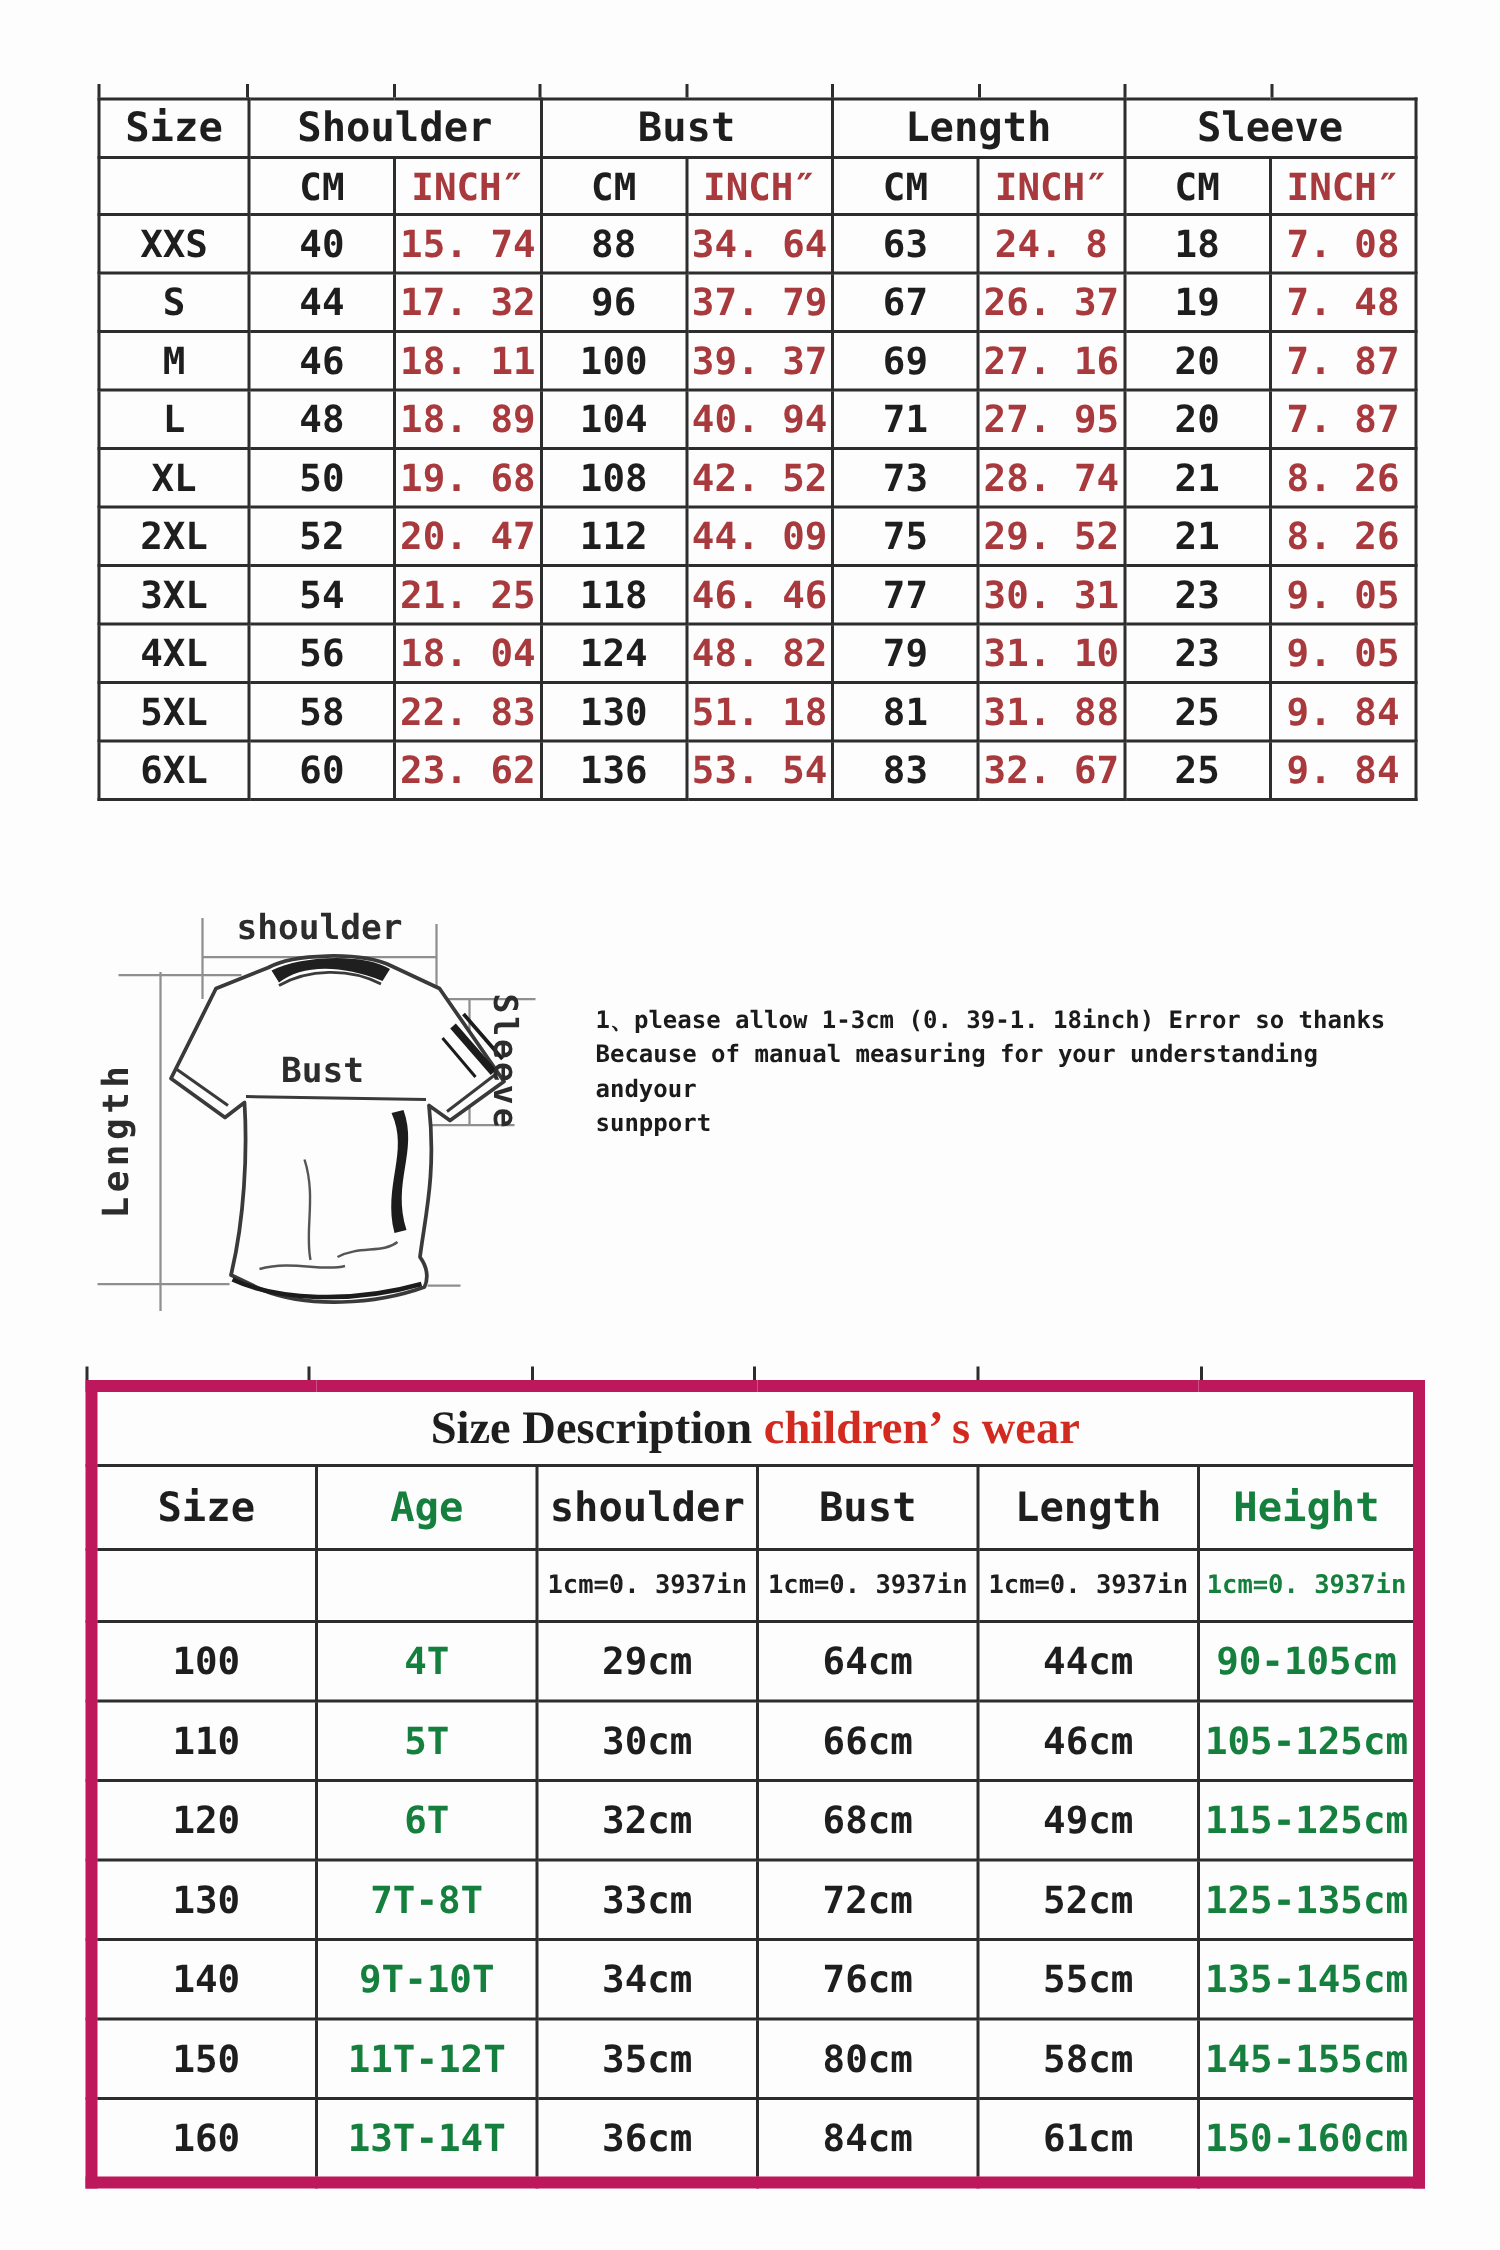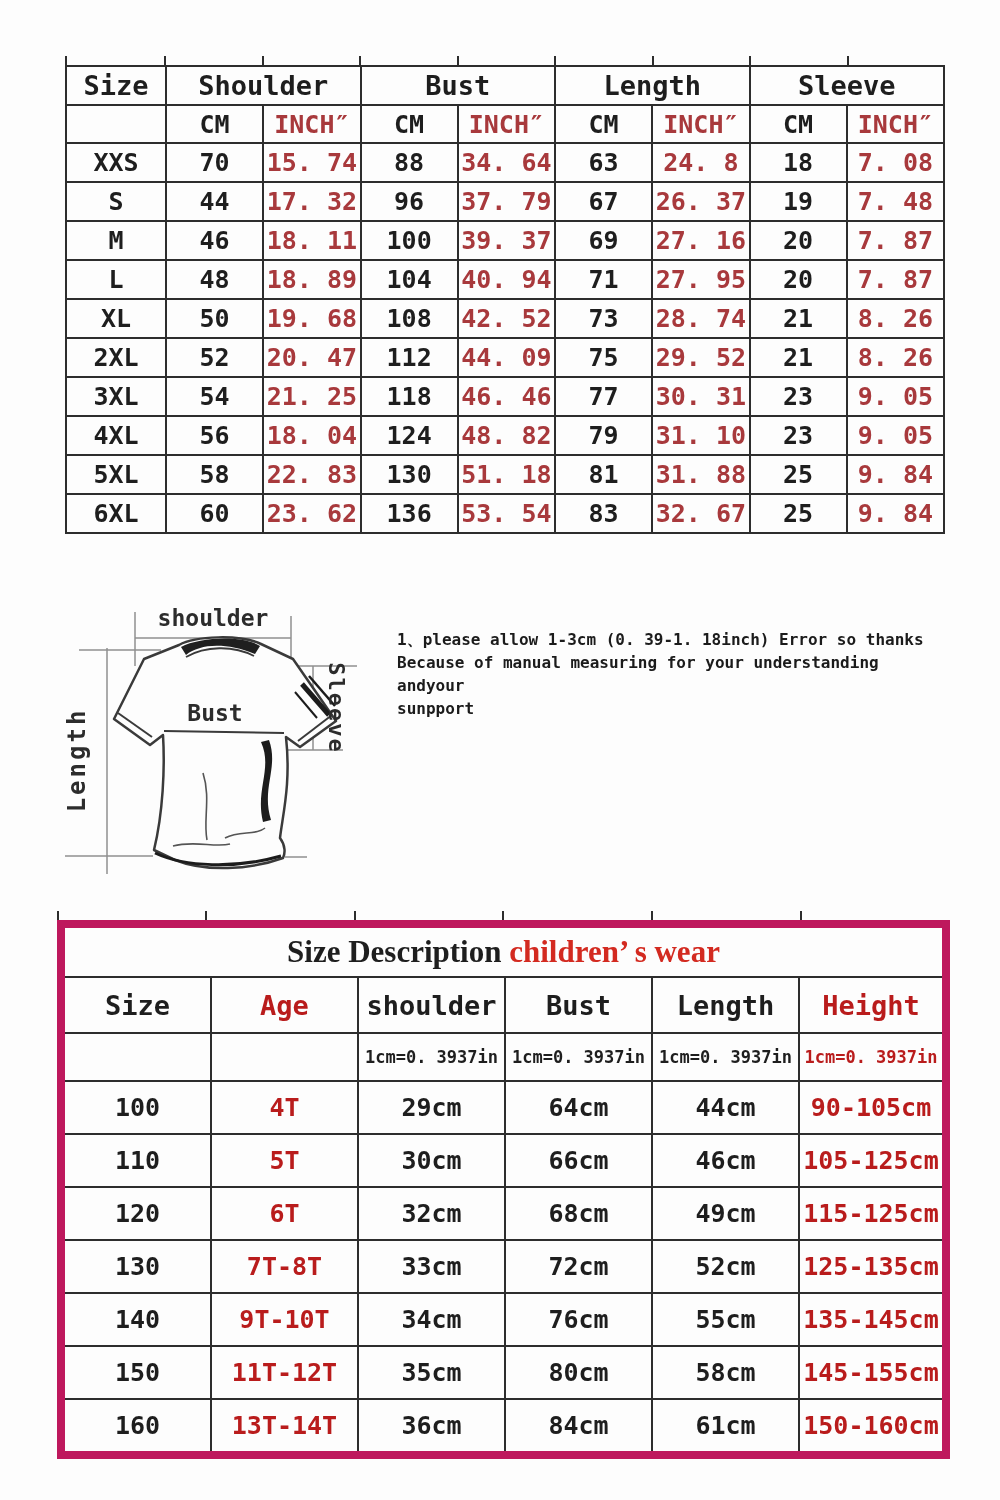--- a/index.html
+++ b/index.html
@@ -6,37 +6,37 @@
   body{
     width:1000px;height:1500px;position:relative;overflow:hidden;
     background:#fdfdfd;color:#1e1e1e;
     font-family:"DejaVu Sans Mono","Liberation Mono",monospace;
   }
   
   table{border-collapse:collapse;table-layout:fixed;}
   td{border:2px solid #2d2d2d;text-align:center;vertical-align:middle;
      padding:0;font-weight:bold;overflow:hidden;white-space:nowrap;}
   .red{color:#a8393c;text-align:center;}
-  .red2{color:#b91c1c;}
+  .red2{color:#15803d;}
 
   
   .adult-wrap{position:absolute;left:65px;top:65px;width:880px;}
   .adult-wrap table{width:880px;border:2px solid #2d2d2d;}
   .adult-wrap tr.gh td{height:37px;font-size:27px;}
   .adult-wrap tr.uh td{height:36px;font-size:25px;}
   .adult-wrap tr.dr td{height:37px;font-size:25px;}
 
   
   .tick{position:absolute;top:-9px;width:2px;height:9px;background:#2d2d2d;}
 
   
   .diagram{position:absolute;left:55px;top:588px;}
 
   
-  .notes{position:absolute;left:397px;top:628px;width:556px;}
+  .notes{position:absolute;left:397px;top:668px;width:556px;}
   .notes p{margin:0;font-weight:bold;font-size:16px;line-height:23px;
            white-space:pre-line;color:#1b1b1b;}
   .notes p + p{margin-top:100px;}
 
   
   .kids-wrap{position:absolute;left:57px;top:920px;width:893px;}
   .kids-wrap table{width:893px;border:8px solid #be185d;}
   .kids-wrap tr.title td{height:48px;font-size:31px;
       font-family:"Liberation Serif","DejaVu Serif",serif;}
   .kids-wrap tr.title .t-red{color:#d32a20;}
@@ -83,21 +83,21 @@
         <td class="red">INCH″</td>
         <td>CM</td>
         <td class="red">INCH″</td>
         <td>CM</td>
         <td class="red">INCH″</td>
         <td>CM</td>
         <td class="red">INCH″</td>
       </tr>
     <tr class="dr">
     <td>XXS</td>
-    <td>70</td>
+    <td>40</td>
     <td class="red">15. 74</td>
     <td>88</td>
     <td class="red">34. 64</td>
     <td>63</td>
     <td class="red">24. 8</td>
     <td>18</td>
     <td class="red">7. 08</td>
   </tr>
         <tr class="dr">
     <td>S</td>

